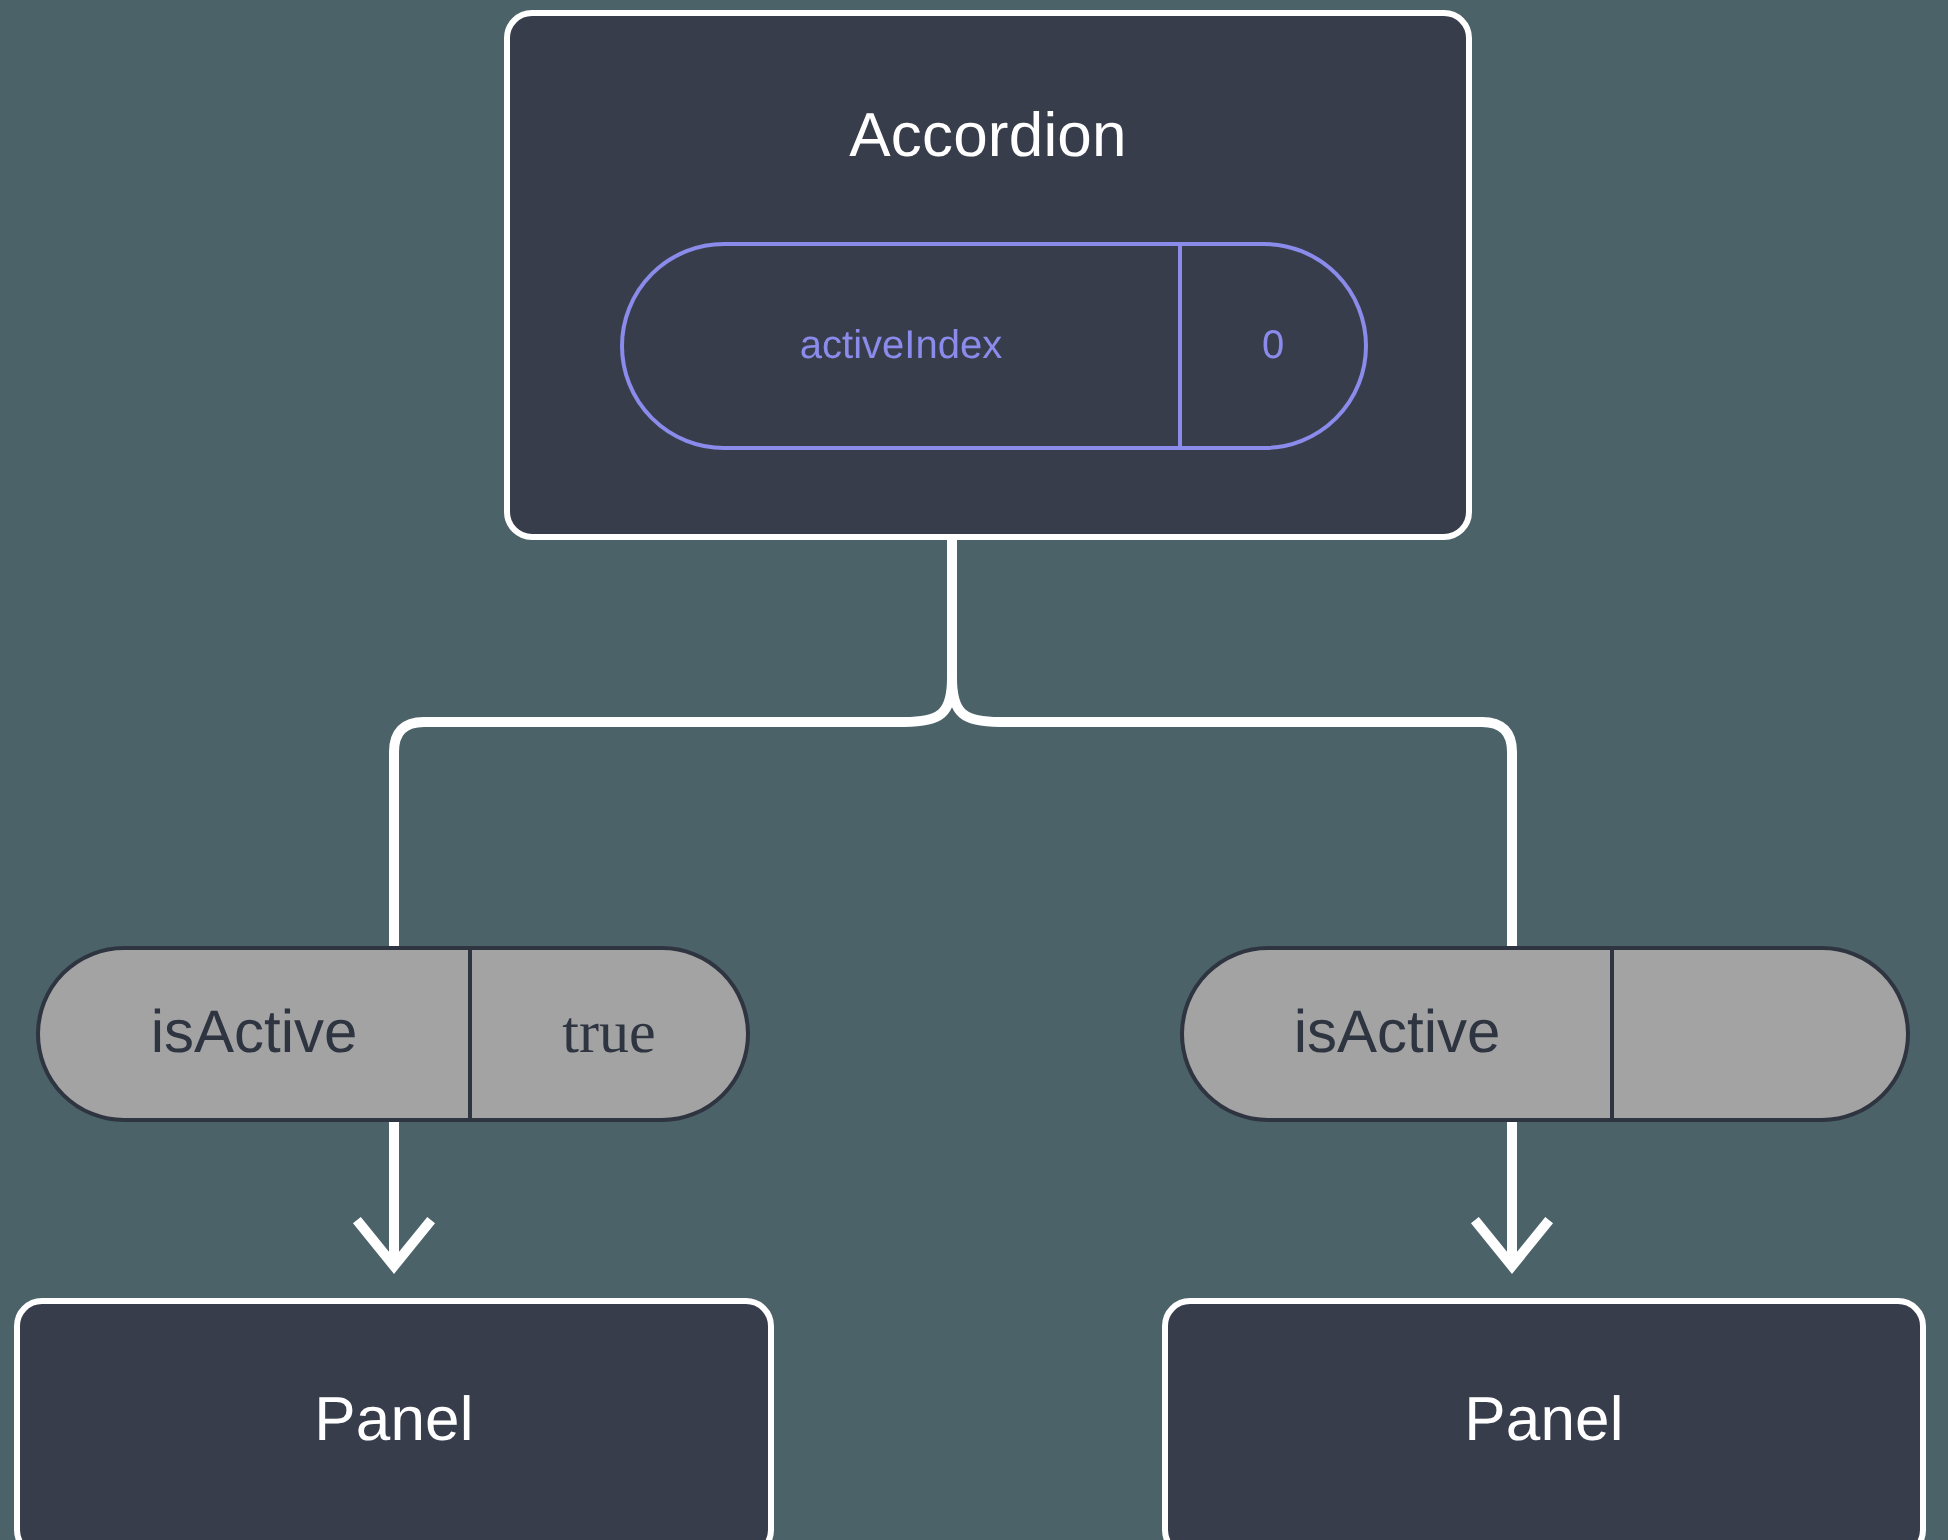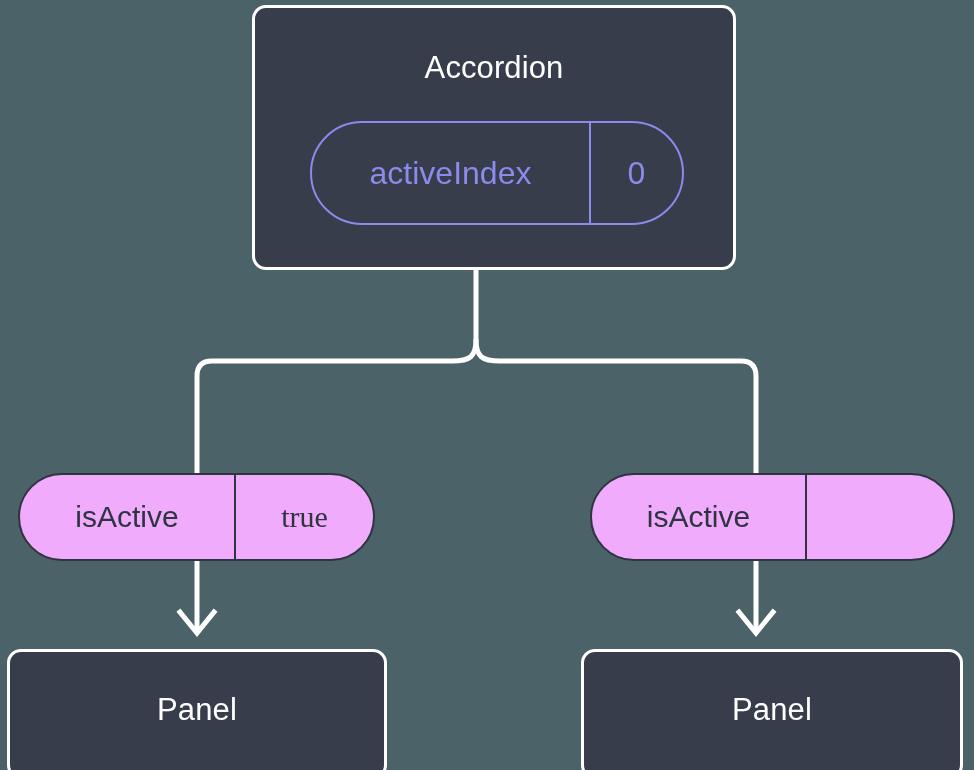--- a/index.html
+++ b/index.html
@@ -70,21 +70,21 @@
     border-radius: 999px;
     background: transparent;
     overflow: hidden;
   }
   .badge-outline .badge-key,
   .badge-outline .badge-val {
     display: flex;
     align-items: center;
     justify-content: center;
     color: #8a8bea;
-    font-size: 32px;
+    font-size: 20px;
     white-space: nowrap;
   }
   .badge-outline .badge-key {
     width: 277px;
     border-right: 2px solid #8a8bea;
   }
   .badge-outline .badge-val {
     flex: 1;
   }
   #active-index-badge {
@@ -93,21 +93,21 @@
     width: 374px;
     height: 104px;
   }
 
   
   .badge-filled {
     position: absolute;
     box-sizing: border-box;
     display: flex;
     align-items: stretch;
-    background: #f0abfc;
+    background: #a3a3a3;
     border: 2px solid #2e3440;
     border-radius: 999px;
     overflow: hidden;
     top: 473px;
     height: 88px;
   }
   .badge-filled .badge-key,
   .badge-filled .badge-val {
     display: flex;
     align-items: center;

